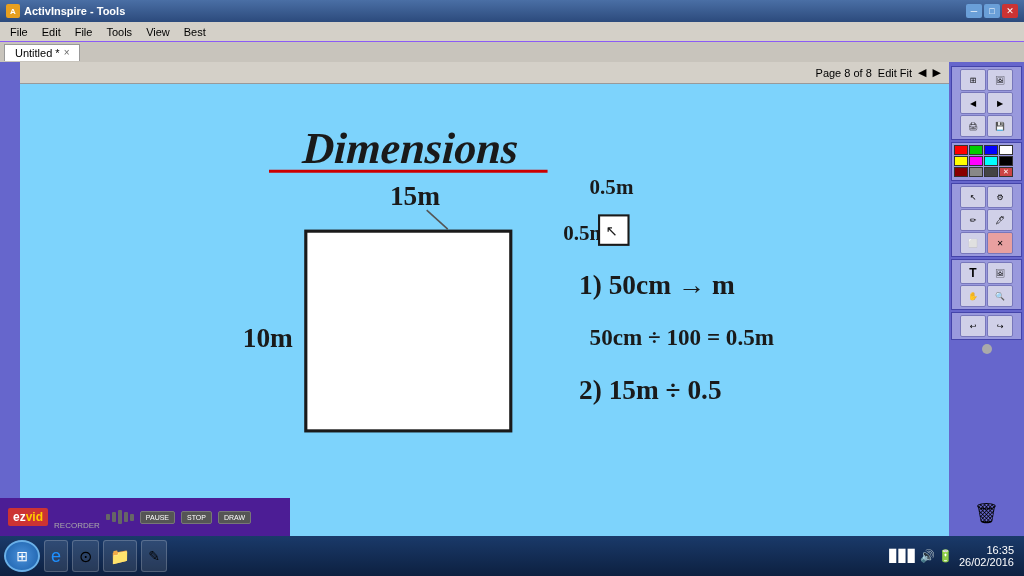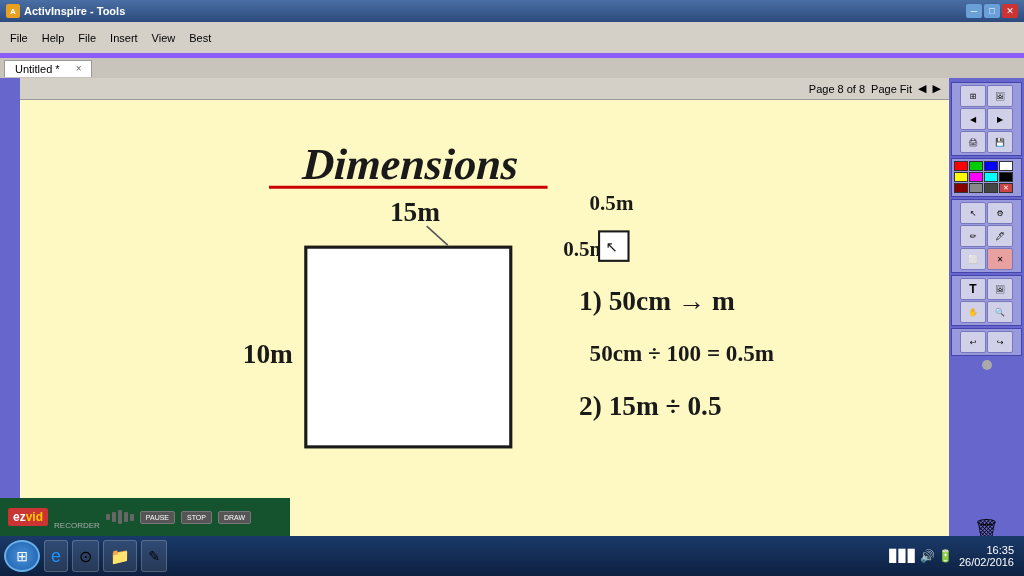--- a/index.html
+++ b/index.html
@@ -58,27 +58,27 @@
       justify-content: center;
       border-radius: 2px;
     }
     .win-btn-min { background: #6a9fd8; color: white; }
     .win-btn-max { background: #6a9fd8; color: white; }
     .win-btn-close { background: #cc3333; color: white; }
 
     
     #menu-bar {
       width: 100%;
-      height: 36px;
+      height: 20px;
       background: #d4d0c8;
       display: flex;
       align-items: center;
       padding: 0 4px;
       gap: 2px;
-      border-bottom: 5px solid #8b5cf6;
+      border-bottom: 1px solid #8b5cf6;
     }
     .menu-item {
       font-size: 11px;
       padding: 2px 6px;
       cursor: pointer;
       color: #000;
     }
 
     
     #tab-bar {
@@ -90,21 +90,21 @@
       padding: 0 4px;
     }
     #active-tab {
       background: white;
       padding: 2px 10px;
       font-size: 11px;
       border: 1px solid #999;
       border-bottom: none;
       display: flex;
       align-items: center;
-      gap: 16px;
+      gap: 4px;
       cursor: pointer;
     }
     #tab-close {
       font-size: 10px;
       color: #666;
       cursor: pointer;
     }
 
     
     #main-layout {
@@ -119,21 +119,21 @@
       background: #6666cc;
       display: flex;
       flex-direction: column;
       align-items: center;
       padding-top: 4px;
     }
 
     
     #canvas-area {
       flex: 1;
-      background: #fef9c3;
+      background: #7dd3fc;
       position: relative;
       overflow: hidden;
     }
 
     
     #right-panel {
       width: 75px;
       background: #6666cc;
       display: flex;
       flex-direction: column;
@@ -209,21 +209,21 @@
       height: 100%;
     }
 
     
     #recorder-bar {
       position: fixed;
       bottom: 40px;
       left: 0;
       width: 290px;
       height: 38px;
-      background: #14532d;
+      background: #4c1d95;
       display: flex;
       align-items: center;
       padding: 0 8px;
       gap: 6px;
       z-index: 10;
     }
     #ezvid-logo {
       color: #fff;
       font-size: 12px;
       font-weight: bold;
@@ -353,44 +353,44 @@
   </div>
   <div id="title-bar-controls">
     <button class="win-btn win-btn-min">─</button>
     <button class="win-btn win-btn-max">□</button>
     <button class="win-btn win-btn-close">✕</button>
   </div>
 </div>
 
 <div id="menu-bar">
   <span class="menu-item">File</span>
-  <span class="menu-item">Help</span>
+  <span class="menu-item">Edit</span>
   <span class="menu-item">File</span>
-  <span class="menu-item">Insert</span>
+  <span class="menu-item">Tools</span>
   <span class="menu-item">View</span>
   <span class="menu-item">Best</span>
 </div>
 
 <div id="tab-bar">
   <div id="active-tab">
     <span>Untitled *</span>
     <span id="tab-close">×</span>
   </div>
 </div>
 
 <div id="main-layout" style="height: 474px;">
 
   <div id="left-toolbar">
   </div>
 
   <div id="canvas-area">
 
     <div id="page-info-bar">
       <span id="page-info-text">Page 8 of 8</span>
-      <span style="font-size:11px;">Page Fit</span>
+      <span style="font-size:11px;">Edit Fit</span>
       <span style="font-size:11px; cursor:pointer;">◀</span>
       <span style="font-size:11px; cursor:pointer;">▶</span>
     </div>
 
     <svg class="canvas-svg" viewBox="0 0 800 430" style="margin-top:22px; height:calc(100% - 22px);">
 
       <text x="230" y="75" font-family="'Times New Roman', serif" font-size="42" font-weight="bold" fill="#1a1a1a" style="font-style: italic;" transform="skewX(-3)">Dimensions</text>
 
       <line x1="195" y1="83" x2="460" y2="83" stroke="#cc0000" stroke-width="3"></line>
 

